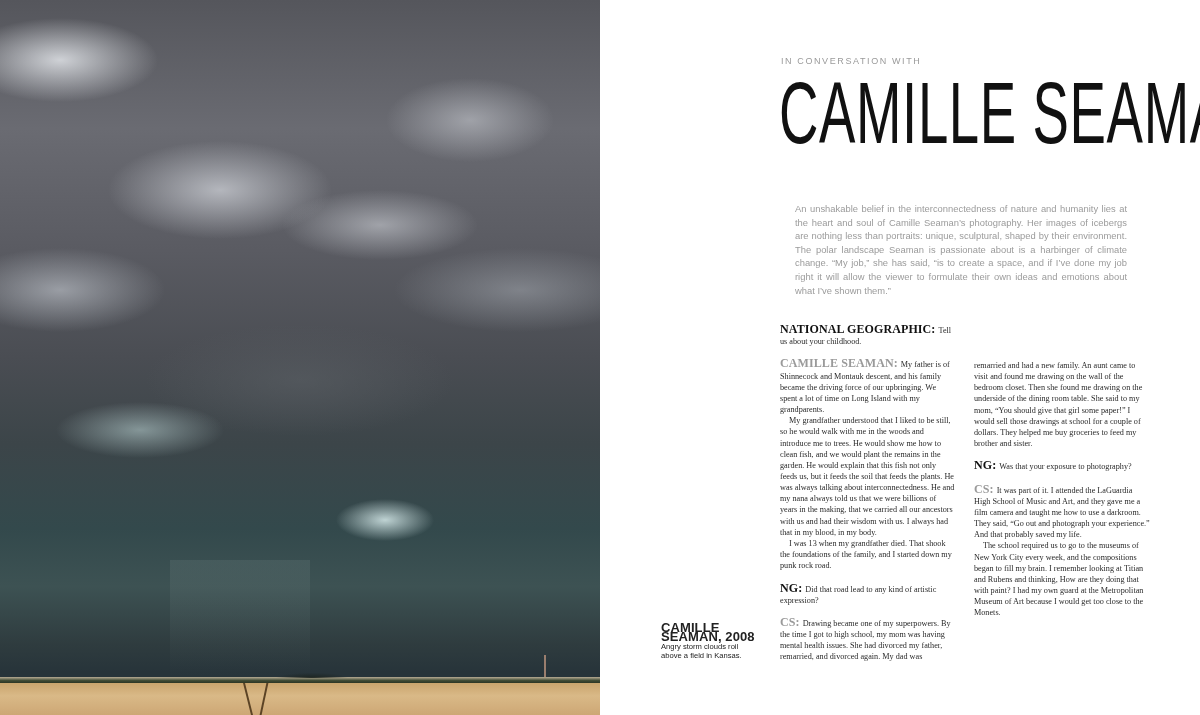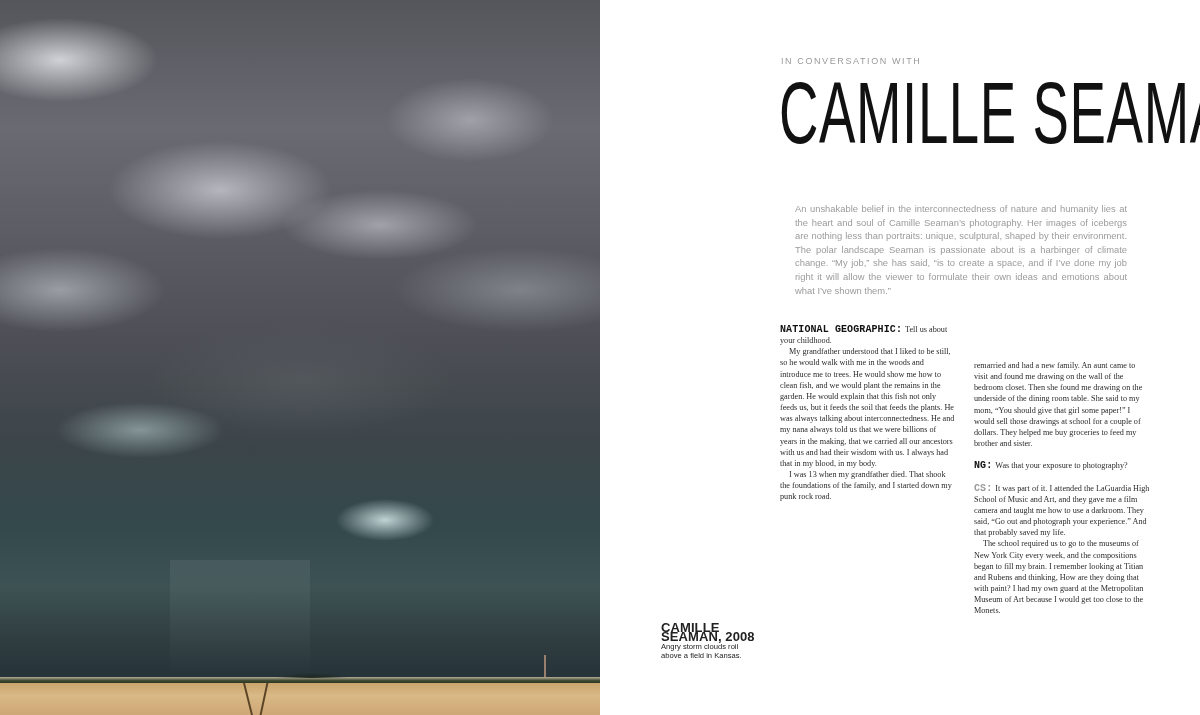--- a/index.html
+++ b/index.html
@@ -63,21 +63,21 @@
     .col {
       position: absolute; top: 324px; width: 175px;
       font-family: "Liberation Serif", serif; font-size: 8.2px; line-height: 11.15px; color: #2a2a2a;
     }
     .col.c1 { left: 780px; }
     .col.c2 { left: 974px; width: 176px; margin-top: 36px; }
     .col p { margin: 0; }
     .col p.indent { text-indent: 9px; }
     .col p.gap { margin-top: 11.15px; }
     .spk {
-      font-family: Liberation Mono, monospace; font-weight: 700; font-size: 10px;
+      font-family: Liberation Serif, serif; font-weight: 700; font-size: 12px;
       letter-spacing: 0.1px; margin-right: 3px;
     }
     .spk.ng { color: #111; }
     .spk.cs { color: #9a9a9a; font-weight: 700; }
 
     .caption {
       position: absolute; left: 661px; top: 623px; width: 100px;
       font-family: "Liberation Sans", sans-serif; font-size: 7.6px; line-height: 9.4px; color: #222;
     }
     .caption .credit { font-weight: 700; font-size: 13px; letter-spacing: 0.1px; display: block; }
@@ -102,22 +102,25 @@
 
 <div class="kicker">IN CONVERSATION WITH</div>
 <div class="title">CAMILLE SEAMAN</div>
 
 <div class="intro">
   <p>An unshakable belief in the interconnectedness of nature and humanity lies at the heart and soul of Camille Seaman’s photography. Her images of icebergs are nothing less than portraits: unique, sculptural, shaped by their environment. The polar landscape Seaman is passionate about is a harbinger of climate change. “My job,” she has said, “is to create a space, and if I’ve done my job right it will allow the viewer to formulate their own ideas and emotions about what I’ve shown them.”</p>
 </div>
 
 <div class="col c1">
   <p><span class="spk ng">NATIONAL GEOGRAPHIC:</span><span>Tell us about your childhood.</span></p>
+  <p class="gap"><span class="spk cs">CAMILLE SEAMAN:</span><span>My father is of Shinnecock and Montauk descent, and his family became the driving force of our upbringing. We spent a lot of time on Long Island with my grandparents.</span></p>
   <p class="indent">My grandfather understood that I liked to be still, so he would walk with me in the woods and introduce me to trees. He would show me how to clean fish, and we would plant the remains in the garden. He would explain that this fish not only feeds us, but it feeds the soil that feeds the plants. He was always talking about interconnectedness. He and my nana always told us that we were billions of years in the making, that we carried all our ancestors with us and had their wisdom with us. I always had that in my blood, in my body.</p>
   <p class="indent">I was 13 when my grandfather died. That shook the foundations of the family, and I started down my punk rock road.</p>
+  <p class="gap"><span class="spk ng">NG:</span><span>Did that road lead to any kind of artistic expression?</span></p>
+  <p class="gap"><span class="spk cs">CS:</span><span>Drawing became one of my superpowers. By the time I got to high school, my mom was having mental health issues. She had divorced my father, remarried, and divorced again. My dad was</span></p>
 </div>
 
 <div class="col c2">
   <p>remarried and had a new family. An aunt came to visit and found me drawing on the wall of the bedroom closet. Then she found me drawing on the underside of the dining room table. She said to my mom, “You should give that girl some paper!” I would sell those drawings at school for a couple of dollars. They helped me buy groceries to feed my brother and sister.</p>
   <p class="gap"><span class="spk ng">NG:</span><span>Was that your exposure to photography?</span></p>
   <p class="gap"><span class="spk cs">CS:</span><span>It was part of it. I attended the LaGuardia High School of Music and Art, and they gave me a film camera and taught me how to use a darkroom. They said, “Go out and photograph your experience.” And that probably saved my life.</span></p>
   <p class="indent">The school required us to go to the museums of New York City every week, and the compositions began to fill my brain. I remember looking at Titian and Rubens and thinking, How are they doing that with paint? I had my own guard at the Metropolitan Museum of Art because I would get too close to the Monets.</p>
 </div>
 
 </body></html>

